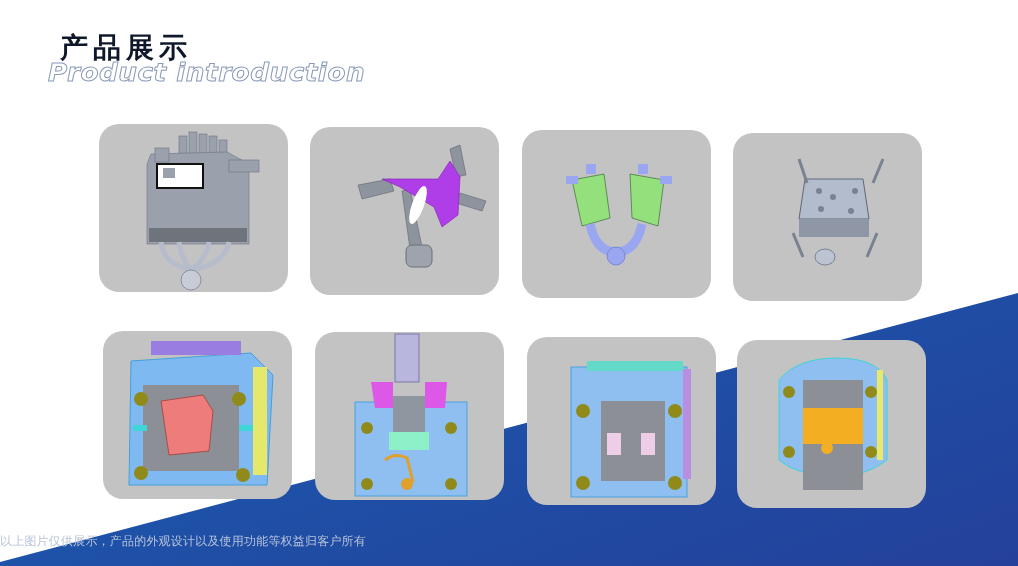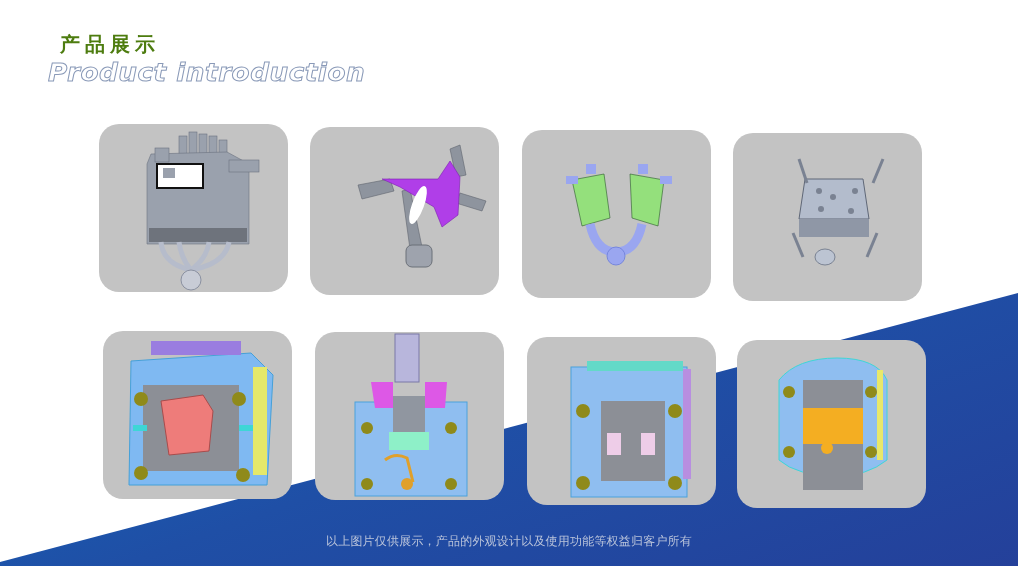--- a/index.html
+++ b/index.html
@@ -2,28 +2,28 @@
 <html><head>
 <meta charset="utf-8">
 <style>
   html, body { margin:0; padding:0; }
   body { width:1018px; height:566px; position:relative; overflow:hidden; background:#ffffff;
          font-family:"DejaVu Sans", sans-serif; }
   .bg-band { position:absolute; left:0; top:0; width:1018px; height:566px;
     clip-path: polygon(0 562px, 1018px 293px, 1018px 566px, 0 566px);
     background: linear-gradient(160deg, #0f7ad0 0%, #1466b8 35%, #1f4fa6 65%, #24409a 100%); z-index:0; }
   .title-zh { position:absolute; left:60px; top:34px; font-family:"DejaVu Serif", serif;
-    font-weight:bold; font-size:20px; letter-spacing:5px; color:#4d7c0f; z-index:2; line-height:1; }
+    font-weight:bold; font-size:28px; letter-spacing:5px; color:#0f172a; z-index:2; line-height:1; }
   .title-en { position:absolute; left:48px; top:60px; font-family:"DejaVu Sans", sans-serif;
     font-weight:bold; font-style:italic; font-size:25px; letter-spacing:0.5px; color:#ffffff;
     -webkit-text-stroke:1px #8a9ab8; transform:scaleX(1.05); transform-origin:left; z-index:1; line-height:1; }
   .card { position:absolute; width:189px; height:168px; background:#c3c3c3; border-radius:20px;
     overflow:hidden; z-index:3; }
   .card svg { position:absolute; left:0; top:0; width:100%; height:100%; }
-  .footer-note { position:absolute; left:0; width:1018px; top:533px; text-align:center;
+  .footer-note { position:absolute; left:0; width:1018px; top:533px; 
     font-size:12px; color:#b9c3da; z-index:3; letter-spacing:0.2px; }
 </style>
 </head>
 <body>
 
 <div class="bg-band"></div>
 
 <div class="title-zh">产品展示</div>
 <div class="title-en">Product introduction</div>
 

